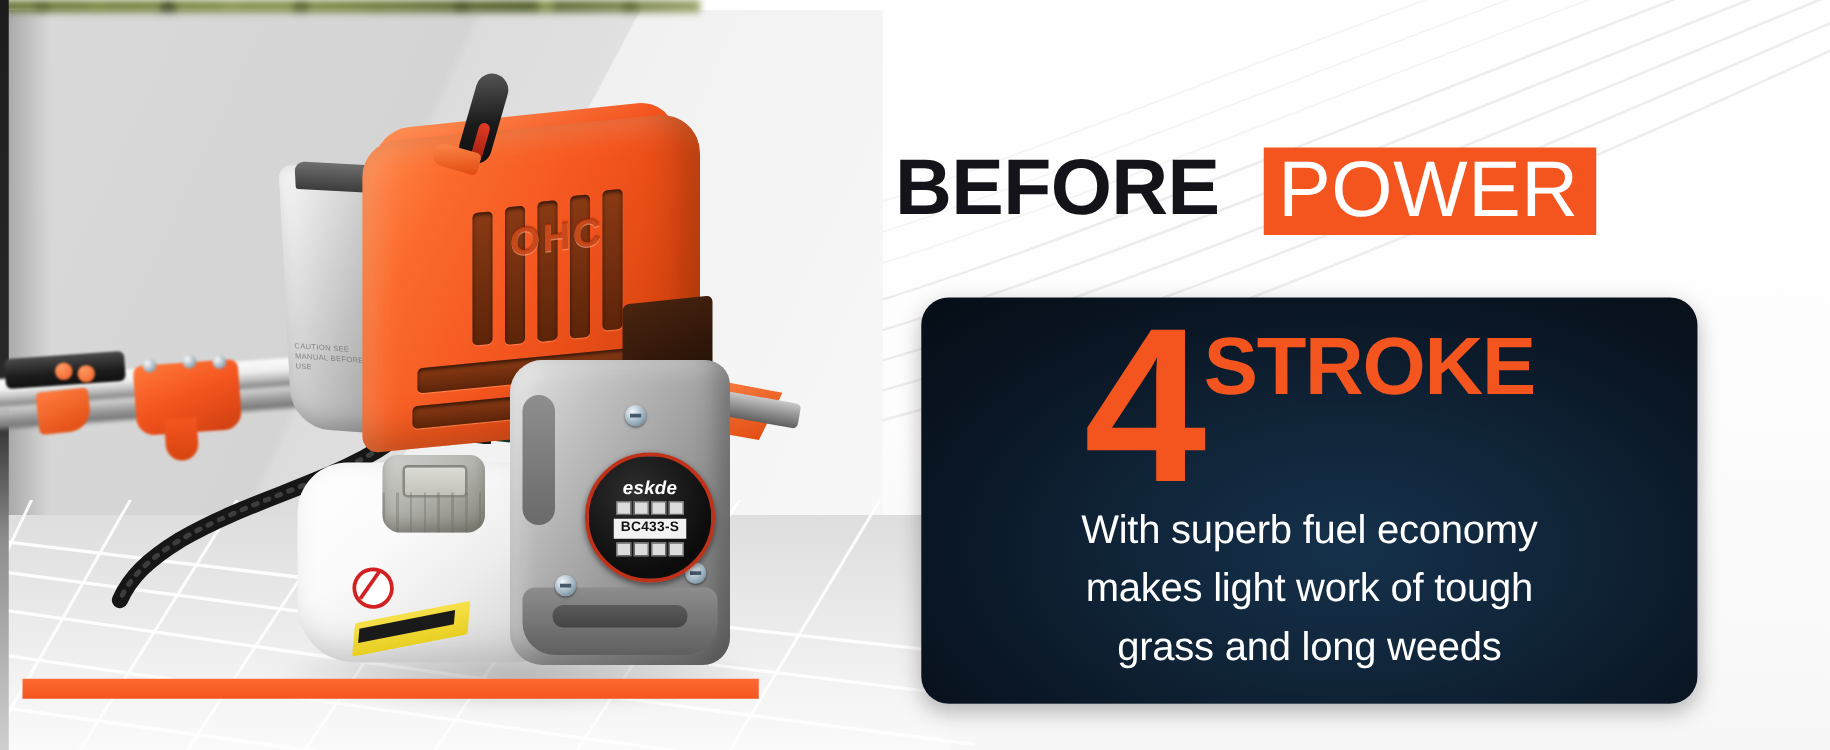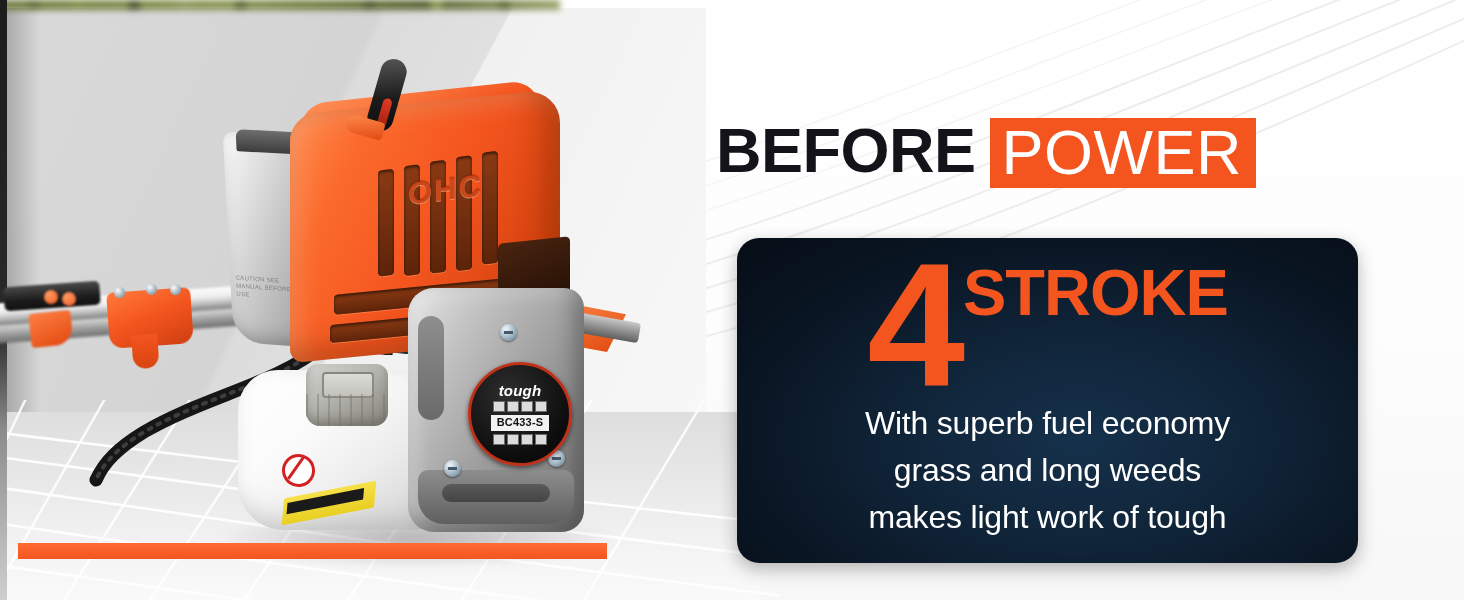--- a/index.html
+++ b/index.html
@@ -301,21 +301,21 @@
   
   .headline{
     position:absolute;left:716px;top:118px;display:flex;align-items:stretch;
   }
   .headline .h-dark{
     font-size:63px;font-weight:700;color:#131319;letter-spacing:-.5px;
     line-height:64px;padding-right:14px;
   }
   .headline .h-orange{
     font-size:63px;font-weight:400;color:#ffffff;letter-spacing:.5px;
-    line-height:64px;background:#f4551f;padding:2px 14px 4px 12px;
+    line-height:64px;background:#f4551f;padding:2px 14px 4px 12px;margin-left:21px;
   }
 
   
   .card{
     position:absolute;left:737px;top:238px;width:621px;height:325px;
     background:
       radial-gradient(ellipse at 55% 62%,#15314b 0%,#102438 38%,#0a1624 68%,#060d16 100%);
     border-radius:22px;
     box-shadow:0 6px 18px rgba(0,0,0,.28);
     overflow:hidden;
@@ -464,21 +464,21 @@
     <div class="tank-cap"></div>
 
     <div class="recoil"></div>
     <div class="recoil-ridge"></div>
     <div class="recoil-foot"></div>
     <span class="screw" style="left:500px;top:284px;"></span>
     <span class="screw" style="left:444px;top:420px;"></span>
     <span class="screw" style="left:548px;top:410px;"></span>
 
     <div class="badge">
-      <span class="badge-brand">tough</span>
+      <span class="badge-brand">eskde</span>
       <span class="badge-icons">
         <i></i>
           <i></i>
           <i></i>
           <i></i>
       </span>
       <span class="badge-model">BC433-S</span>
       <span class="badge-icons">
         <i></i>
           <i></i>
@@ -498,21 +498,21 @@
 
       <div class="stroke-row">
         <span class="big-four">4</span>
         <span class="stroke-stack">
           <span class="stroke-line">STROKE</span>
         </span>
       </div>
 
       <div class="desc">
         <span>With superb fuel economy</span>
+        <span>makes light work of tough</span>
         <span>grass and long weeds</span>
-        <span>makes light work of tough</span>
       </div>
     </div>
   </div>
 
   <div class="card-bar"></div>
 
 </div>
 
 </body></html>

